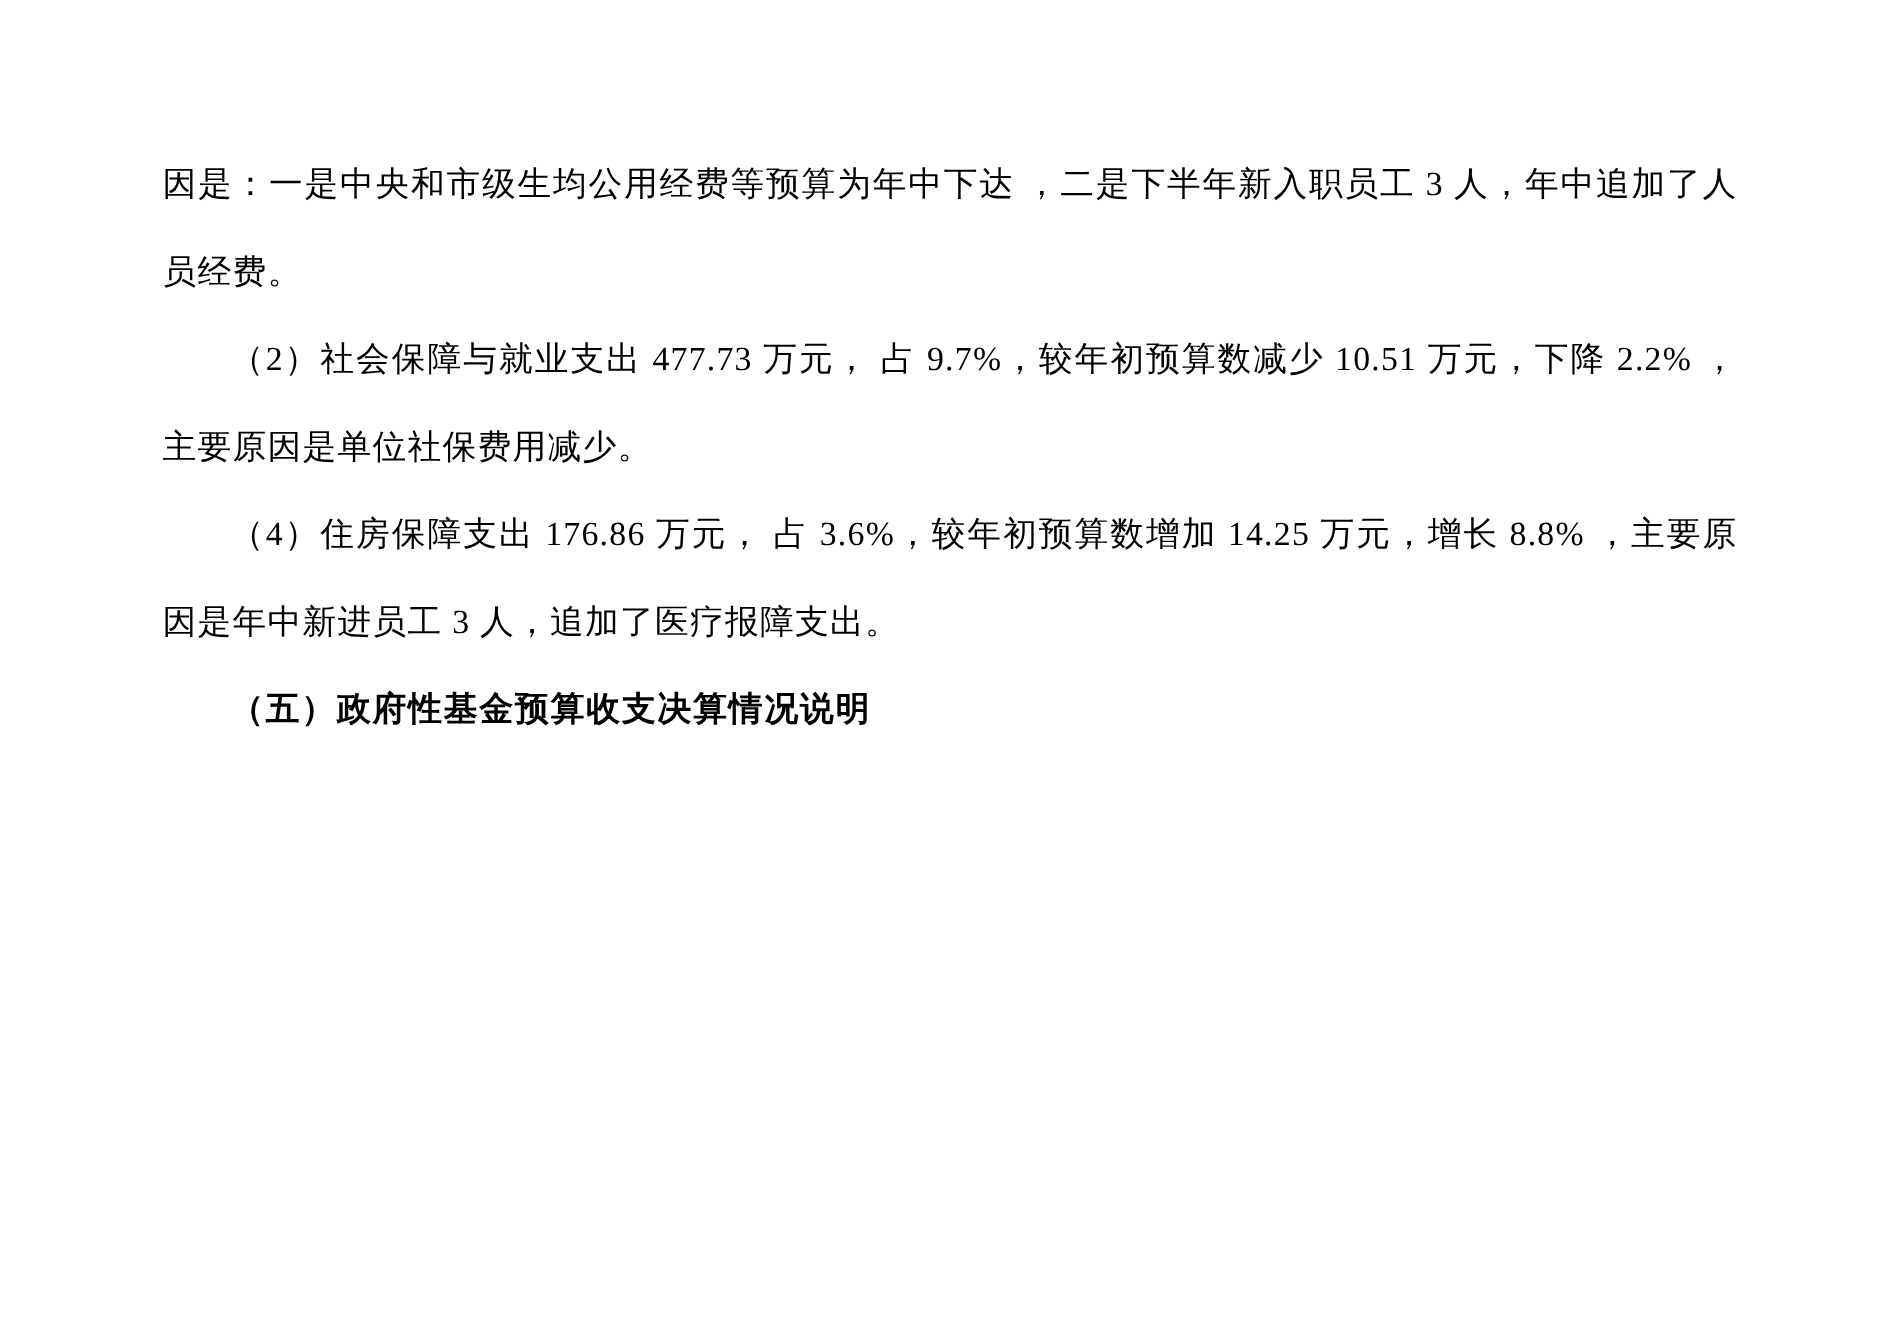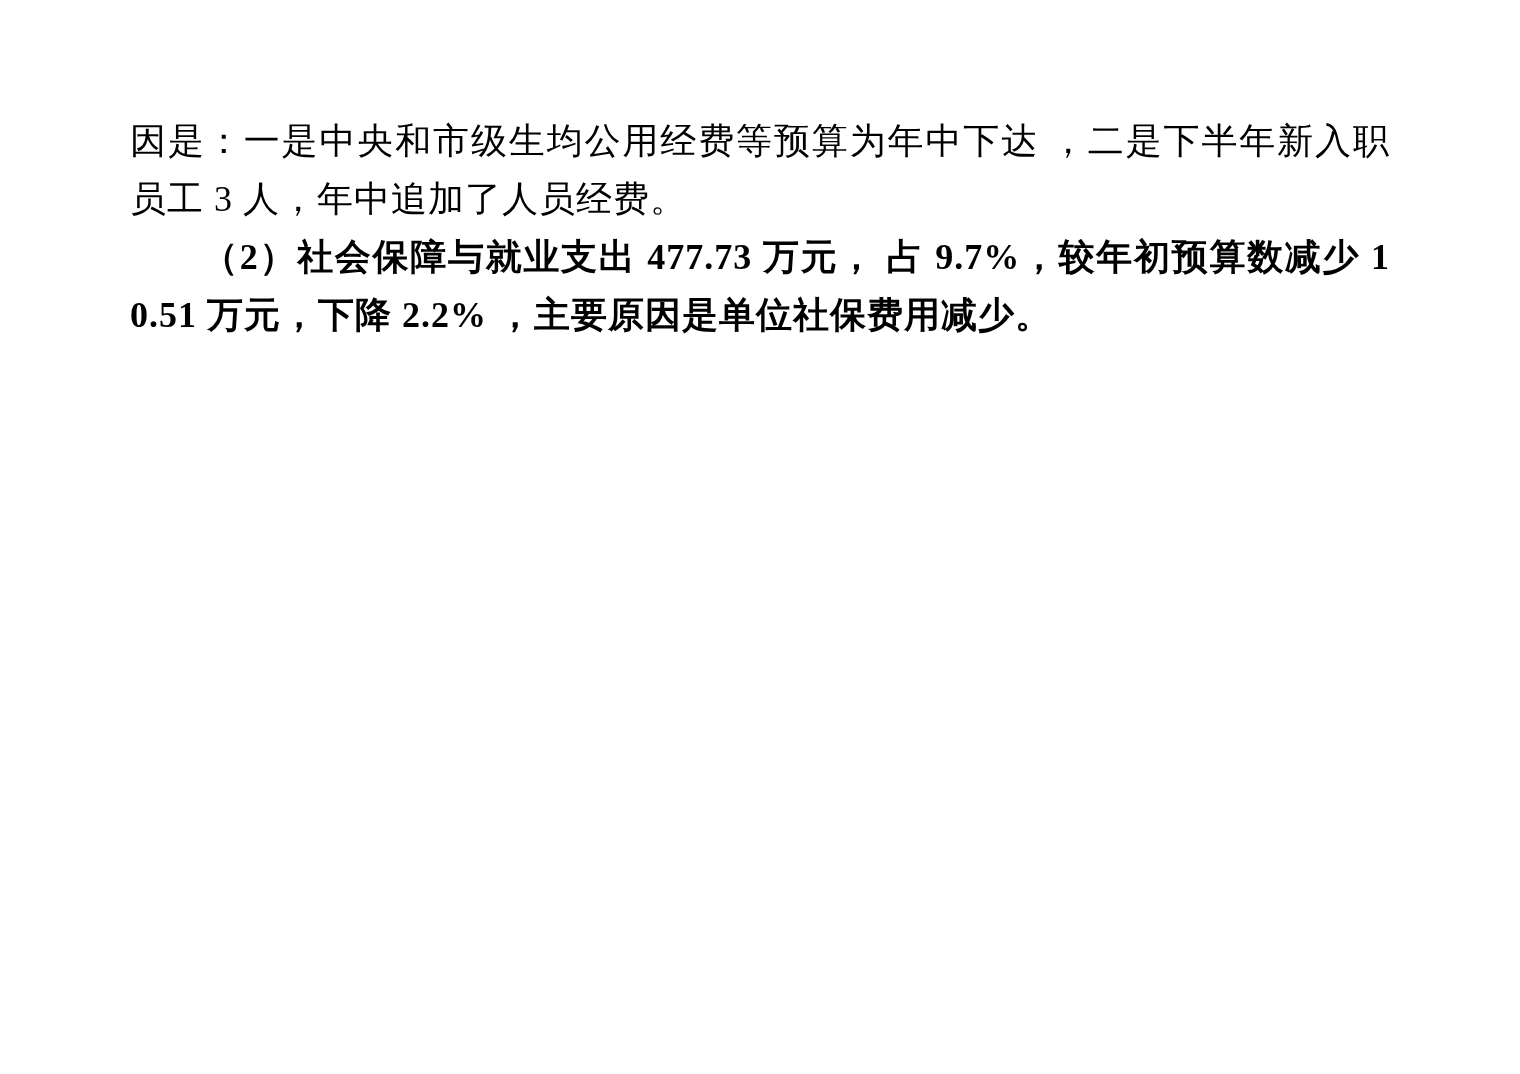--- a/index.html
+++ b/index.html
@@ -15,37 +15,38 @@
     background: #ffffff;
     box-sizing: border-box;
     padding: 112px 130px 0 130px;
     overflow: hidden;
     font-family: "Liberation Serif", "DejaVu Serif", serif;
     color: #000000;
   }
   .doc p {
     margin: 0;
     padding: 0;
-    font-size: 36px;
-    line-height: 58px;
+    font-size: 27px;
+    line-height: 70px;
     text-align: justify;
     text-justify: inter-ideograph;
     letter-spacing: 1px;
     word-break: break-all;
   }
   .doc p.indent {
     text-indent: 2em;
-    font-weight: bold;
   }
   .doc p.heading {
     font-weight: bold;
     letter-spacing: 1.5px;
   }
 </style>
 </head>
 <body>
 
 <div class="page">
   <div class="doc">
     <p class="body">因是：一是中央和市级生均公用经费等预算为年中下达 ，二是下半年新入职员工 3 人，年中追加了人员经费。</p>
     <p class="body indent">（2）社会保障与就业支出 477.73 万元， 占 9.7%，较年初预算数减少 10.51 万元，下降 2.2% ，主要原因是单位社保费用减少。</p>
+    <p class="body indent">（4）住房保障支出 176.86 万元， 占 3.6%，较年初预算数增加 14.25 万元，增长 8.8% ，主要原因是年中新进员工 3 人，追加了医疗报障支出。</p>
+    <p class="heading indent">（五）政府性基金预算收支决算情况说明</p>
   </div>
 </div>
 
 </body></html>

